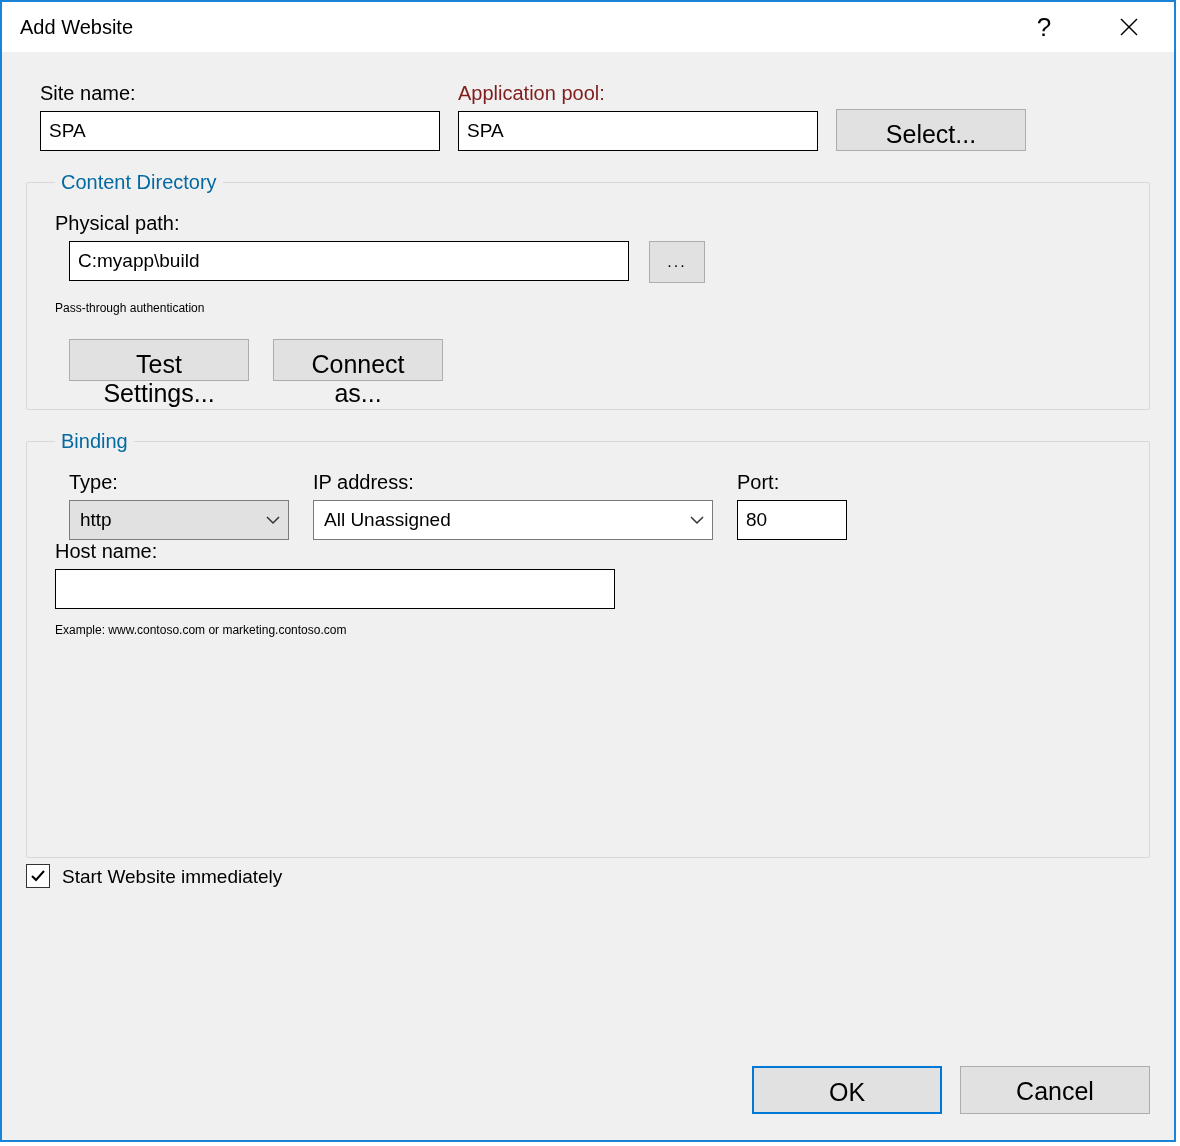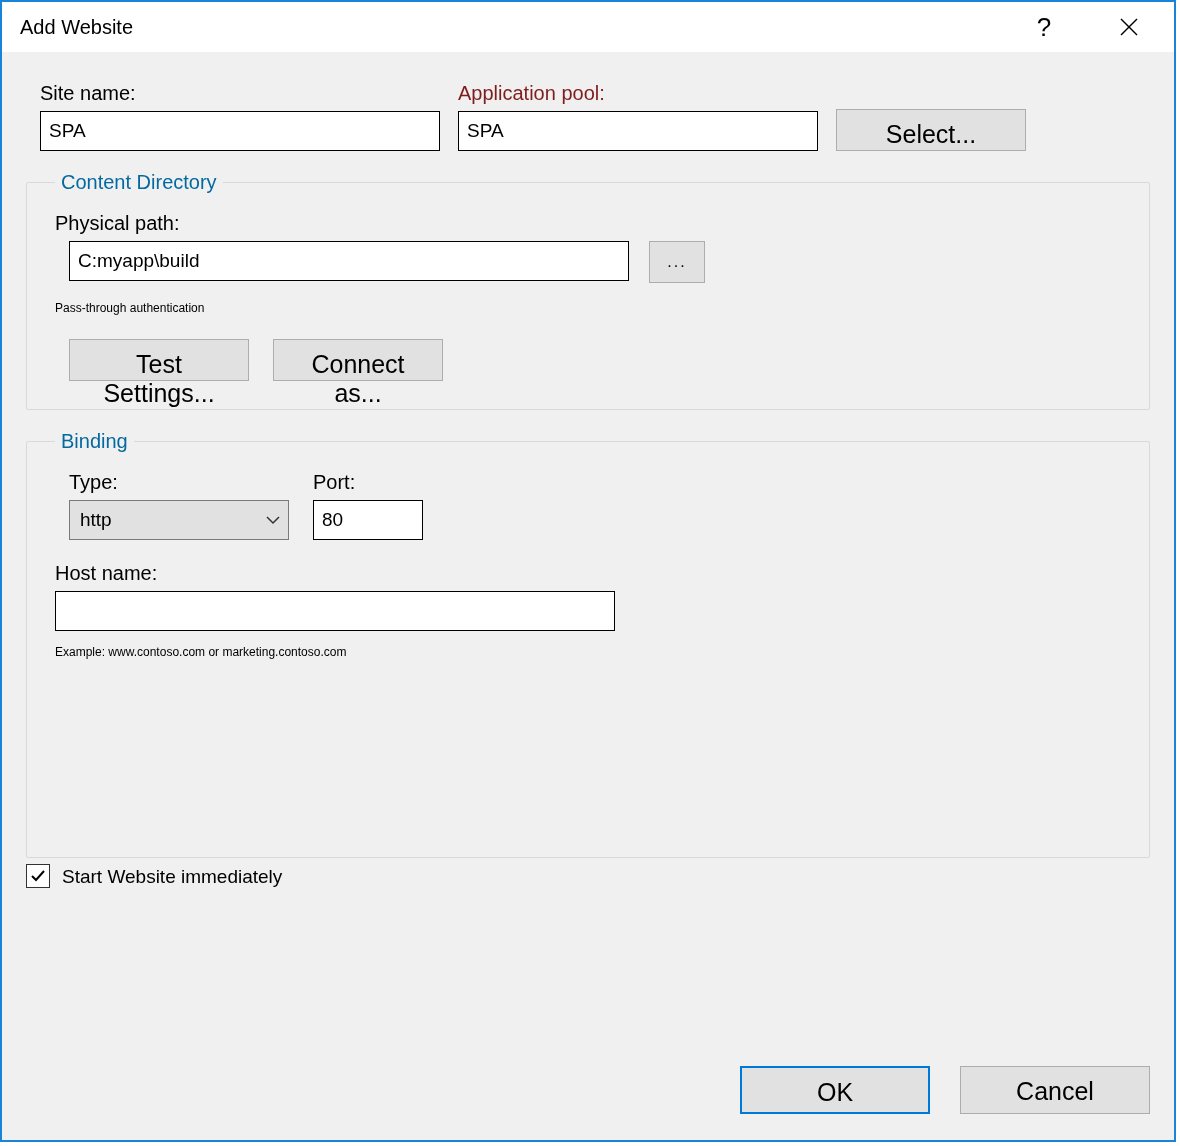--- a/index.html
+++ b/index.html
@@ -135,21 +135,21 @@
     background: #fff;
     display: flex;
     align-items: center;
     justify-content: center;
   }
   .footer {
     position: absolute;
     right: 24px;
     bottom: 26px;
     display: flex;
-    gap: 30px;
+    gap: 18px;
   }
   .footer button {
     width: 190px;
     height: 48px;
   }
   .footer button.default {
     border: 2px solid #0078d7;
   }
   .browse-btn {
     width: 54px;
@@ -223,27 +223,38 @@
           <label>Type:</label>
           <div class="dropdown">
             <span>http</span>
             <span class="chevron">
               <svg width="14" height="10" viewBox="0 0 14 10">
                   <polyline points="1,2 7,8 13,2" fill="none" stroke="#333" stroke-width="1.5"></polyline>
                 </svg>
             </span>
           </div>
         </div>
+        <div class="col" style="width:400px;">
+          <label>IP address:</label>
+          <div class="dropdown white-bg">
+            <span>All Unassigned</span>
+            <span class="chevron">
+              <svg width="14" height="10" viewBox="0 0 14 10">
+                  <polyline points="1,2 7,8 13,2" fill="none" stroke="#333" stroke-width="1.5"></polyline>
+                </svg>
+            </span>
+          </div>
+        </div>
         <div class="col" style="width:110px;">
           <label>Port:</label>
           <input type="text" value="80" style="">
         </div>
       </div>
 
-      <div style="margin-top:22px;">
+      <div style="">
         <label>Host name:</label>
         <input type="text" style="width: 560px;" value="">
       </div>
 
       <div class="static-text" style="margin-top:14px;">Example: www.contoso.com or marketing.contoso.com</div>
     </fieldset>
 
     <div class="checkbox-row">
       <div class="checkbox">
         <svg width="16" height="16" viewBox="0 0 16 16">

